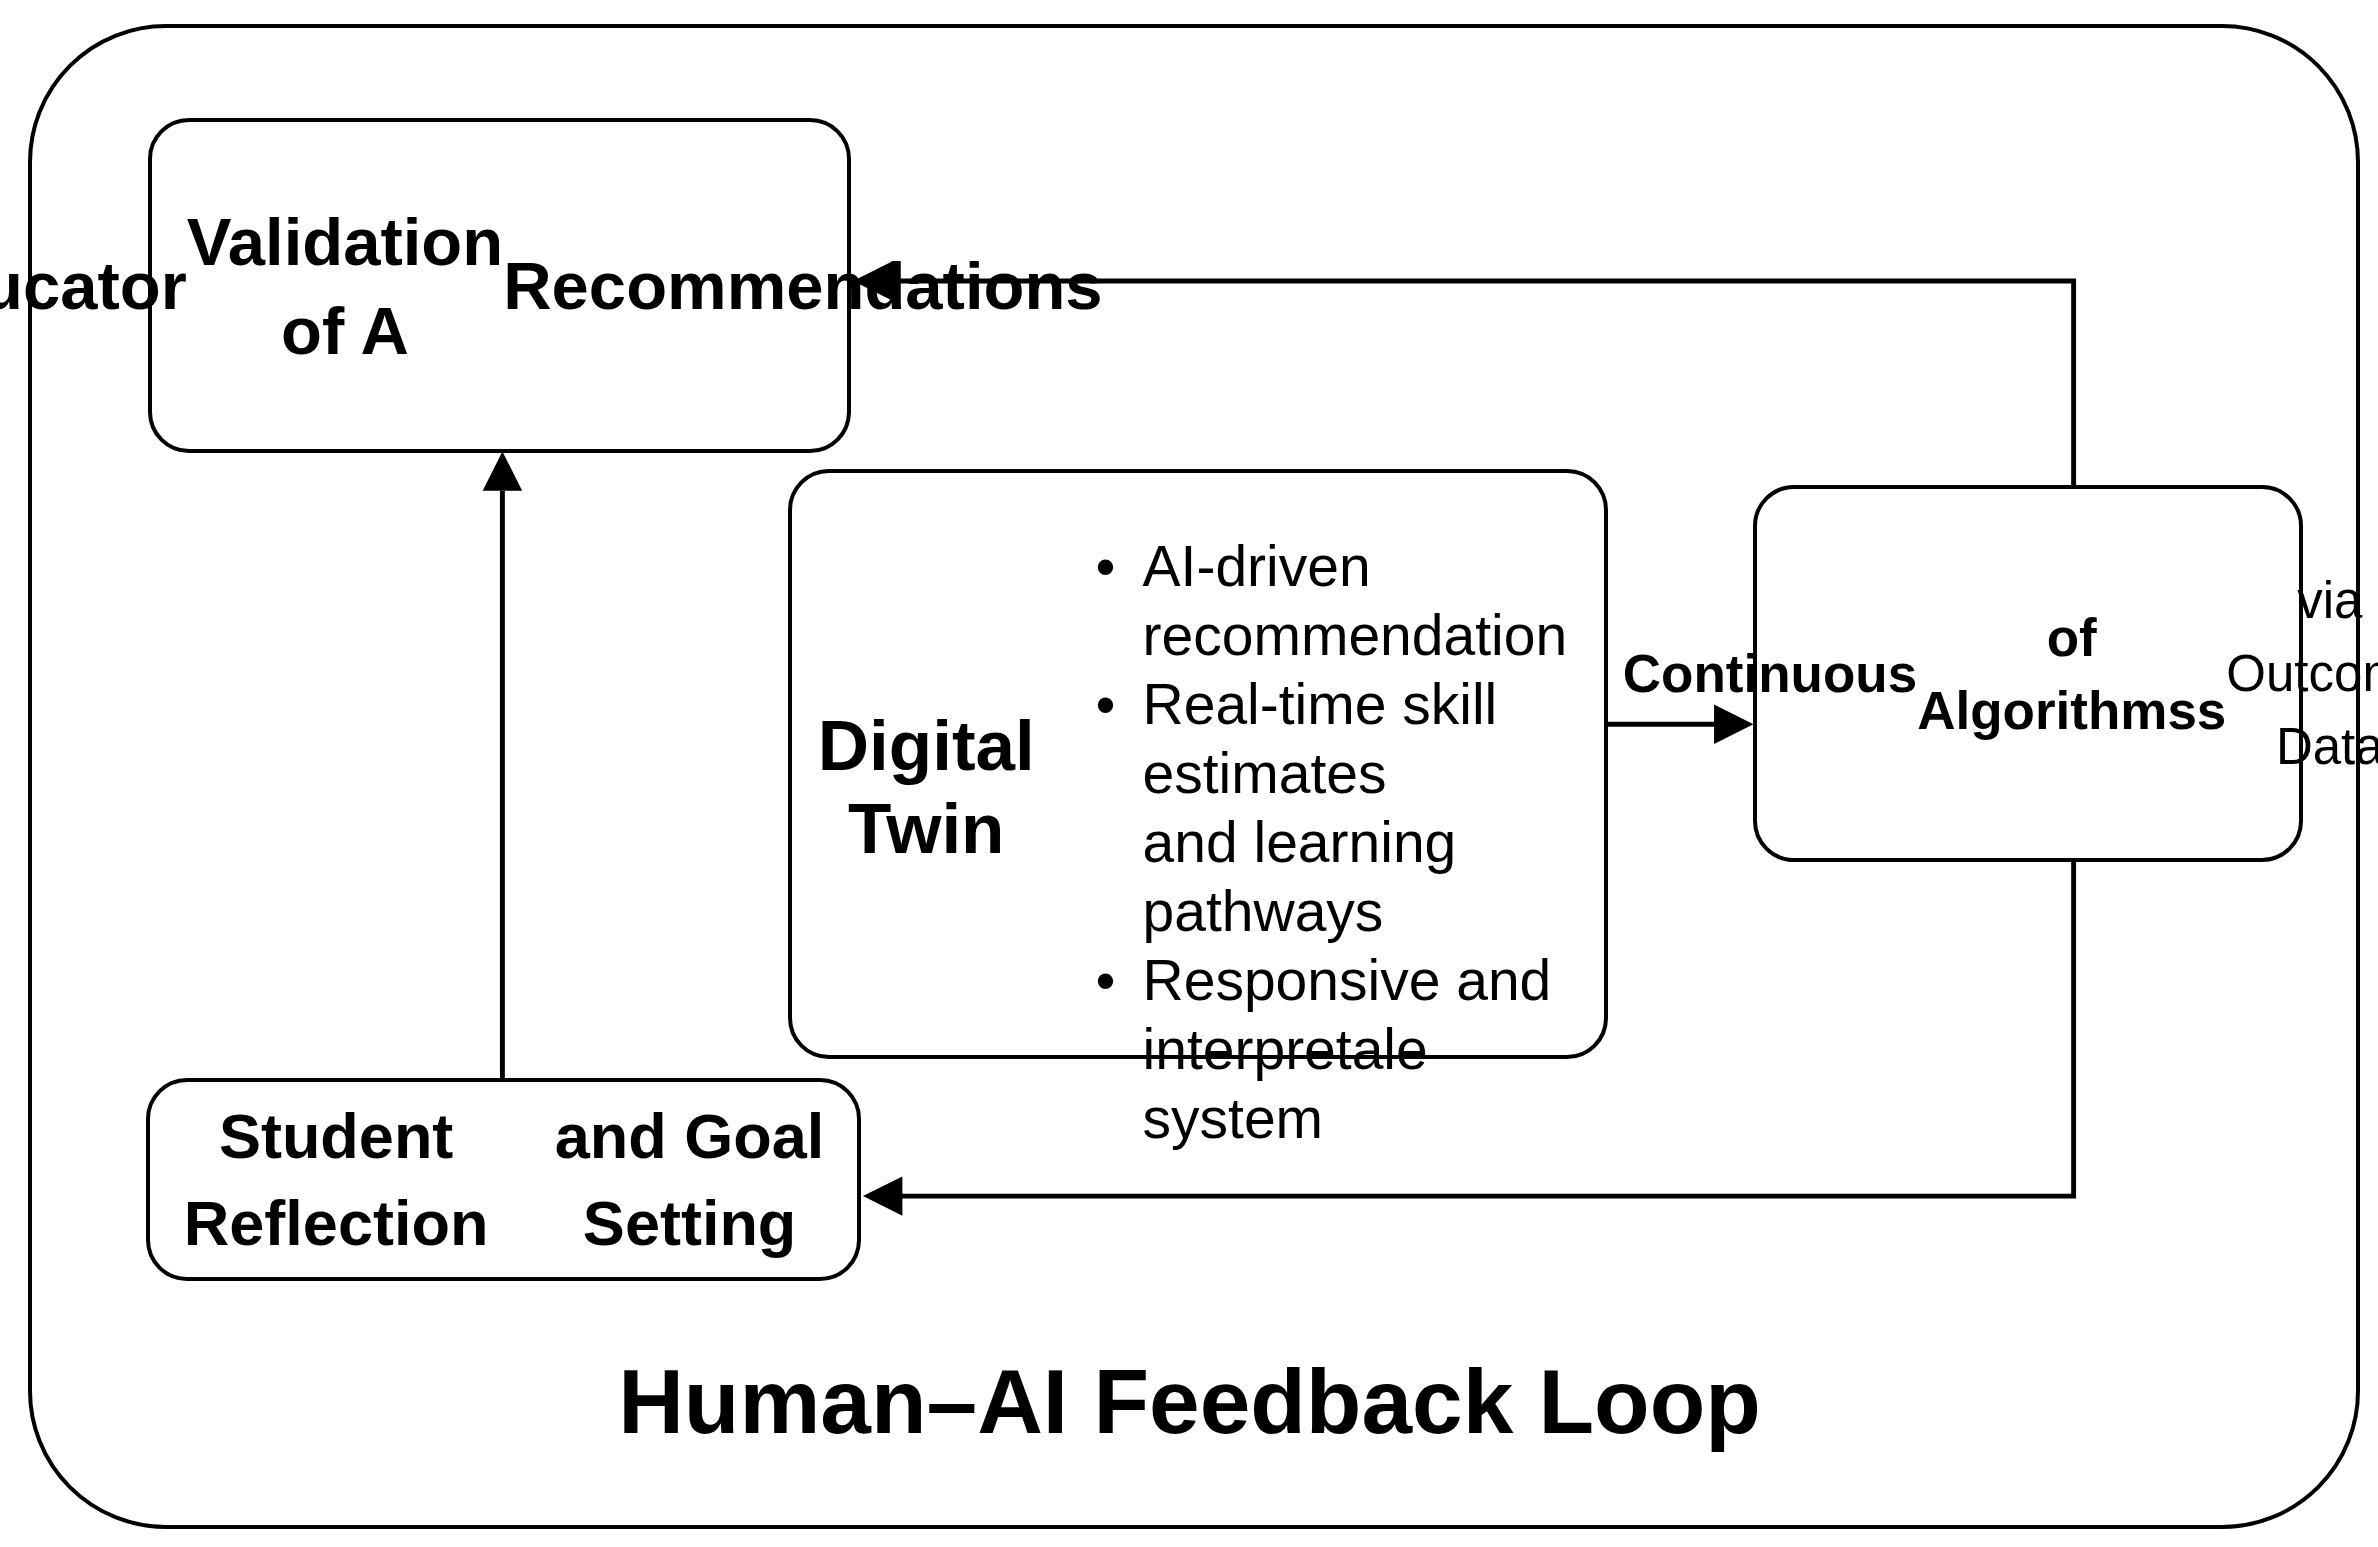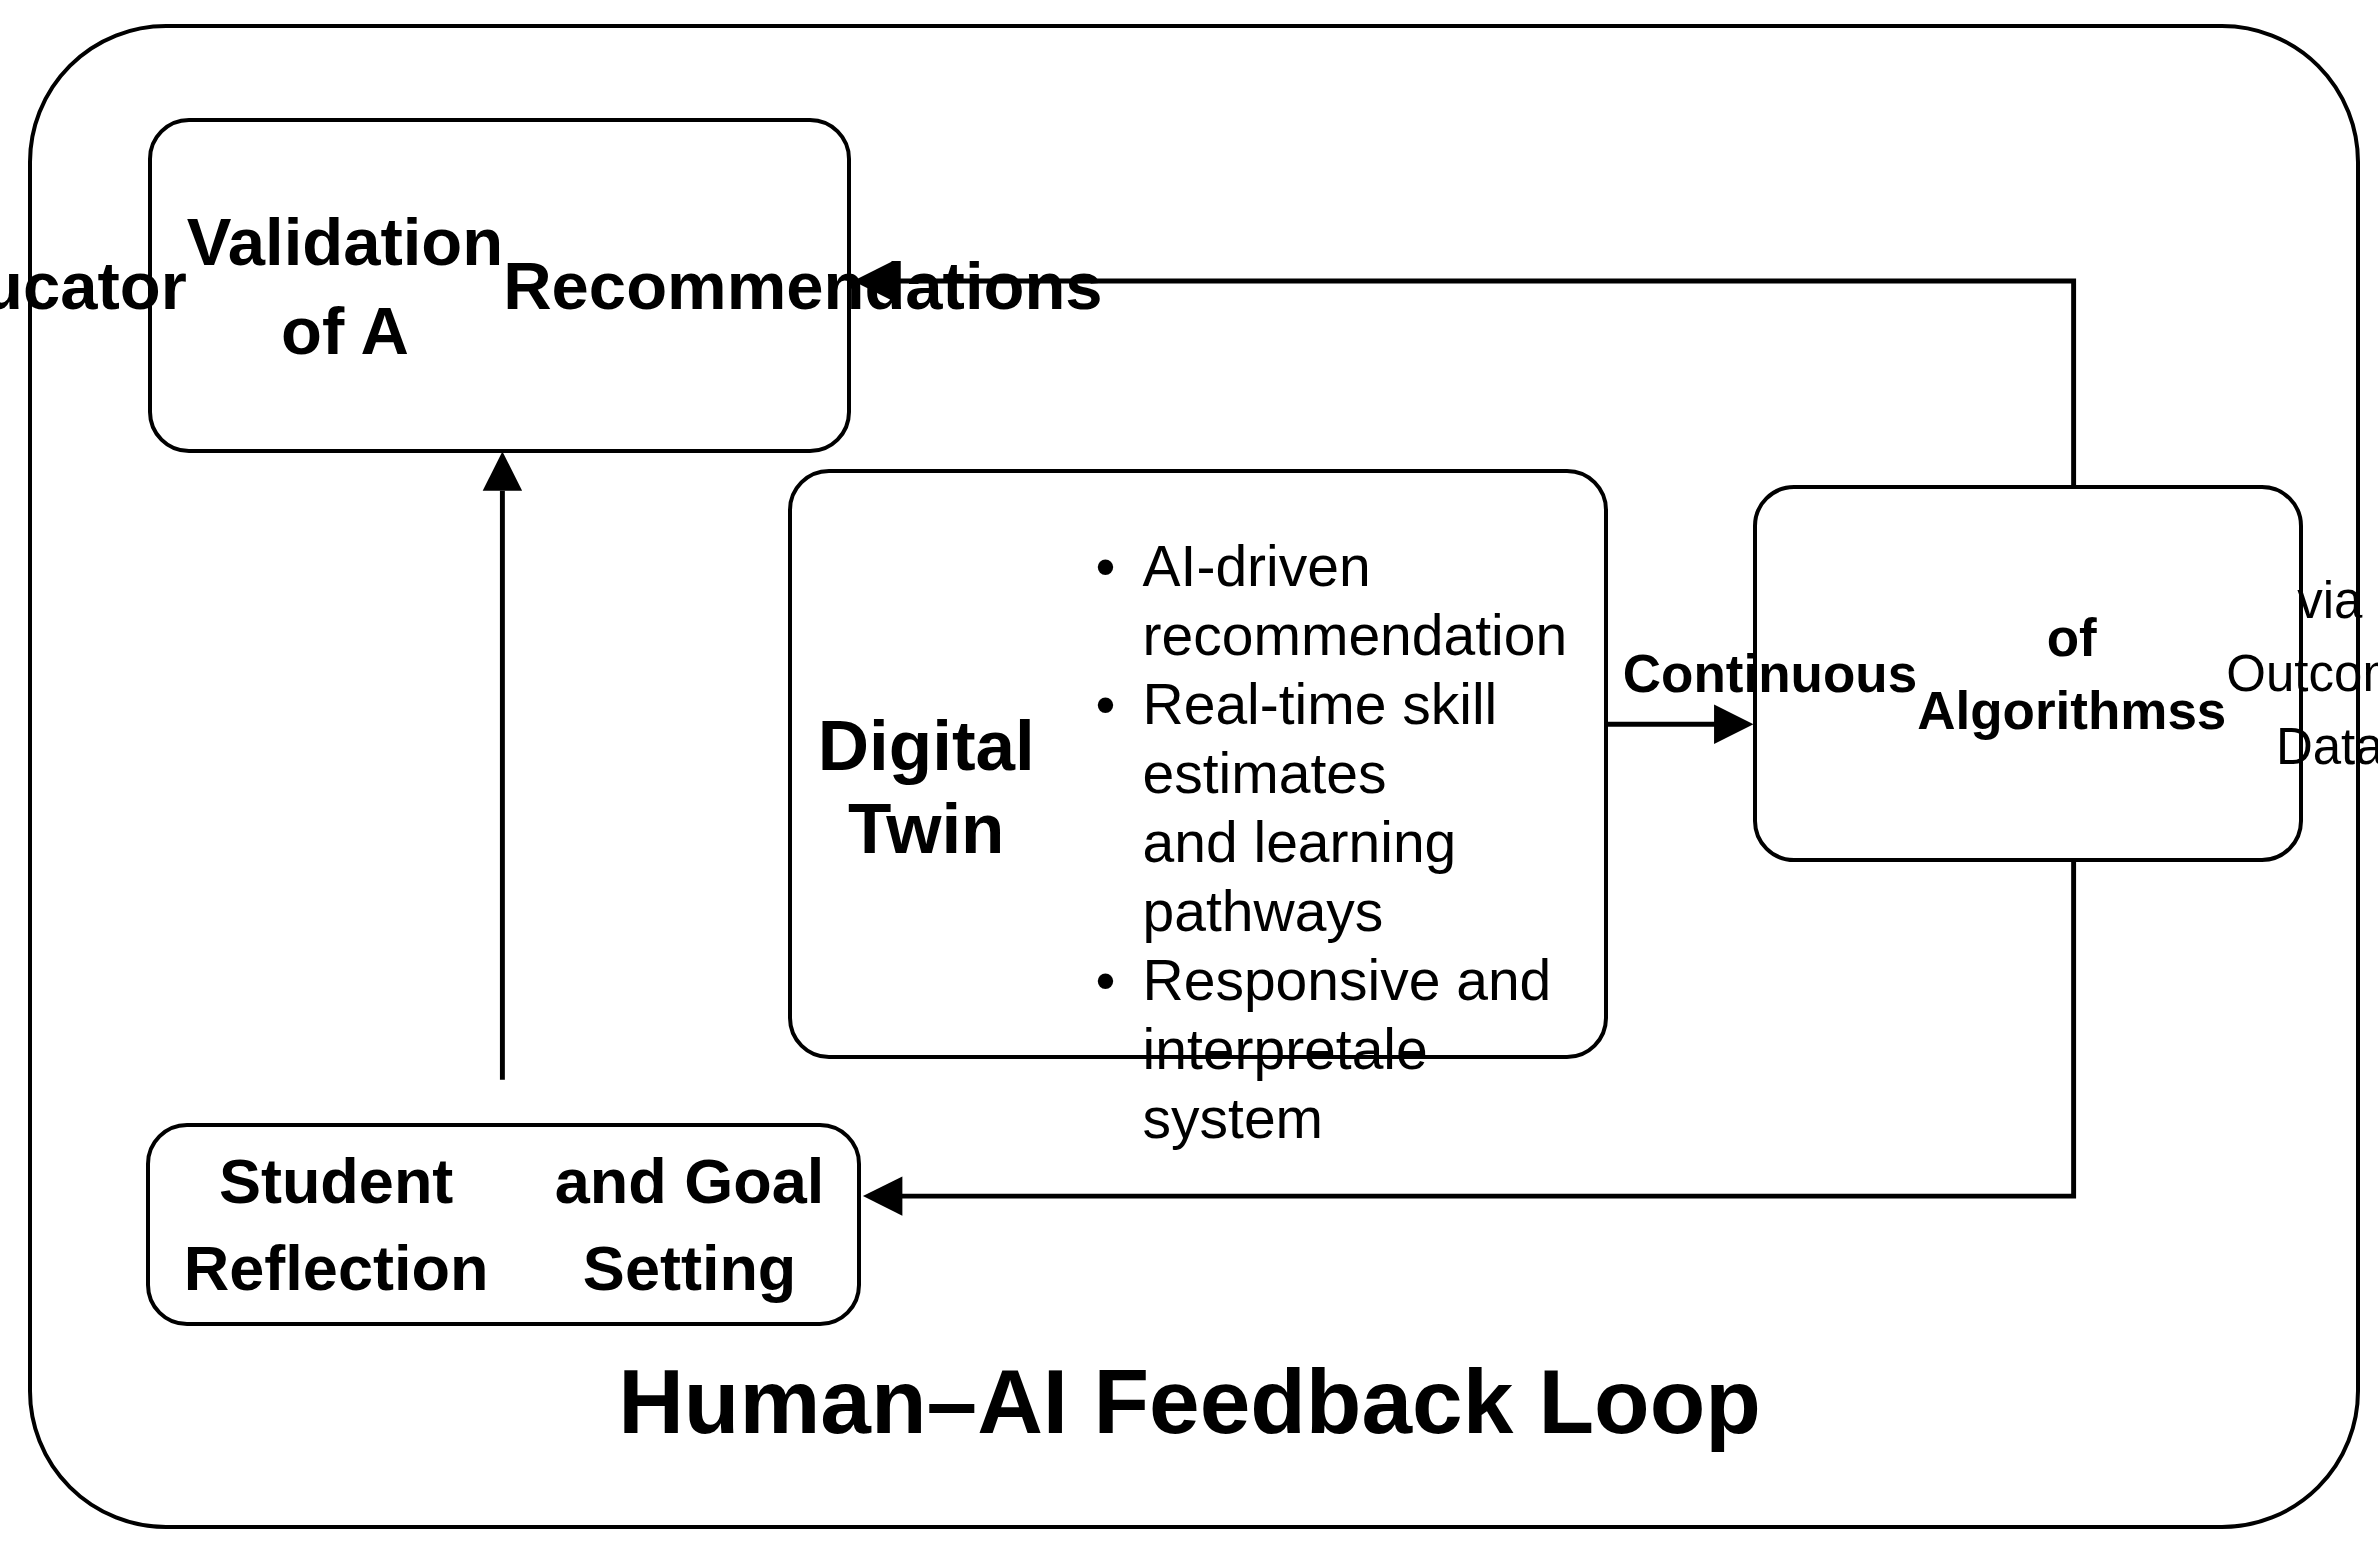--- a/index.html
+++ b/index.html
@@ -66,21 +66,21 @@
   }
   .box-continuous {
     left: 1753px; top: 485px; width: 550px; height: 377px;
     font-size: 53px; font-weight: bold; line-height: 73px;
   }
   .box-continuous .subtitle {
     font-weight: normal; font-size: 51px;
   }
   .box-student {
     left: 146px; top: 1078px; width: 715px; height: 203px;
-    font-size: 63px; font-weight: bold; line-height: 87px; margin-top: 45px;
+    font-size: 63px; font-weight: bold; line-height: 87px;
   }
   .diagram-title {
     position: absolute;
     left: 0; width: 2379px; top: 1352px;
     text-align: center;
     font-size: 91px; font-weight: bold; line-height: 99px;
   }
 </style>
 </head>
 <body>

